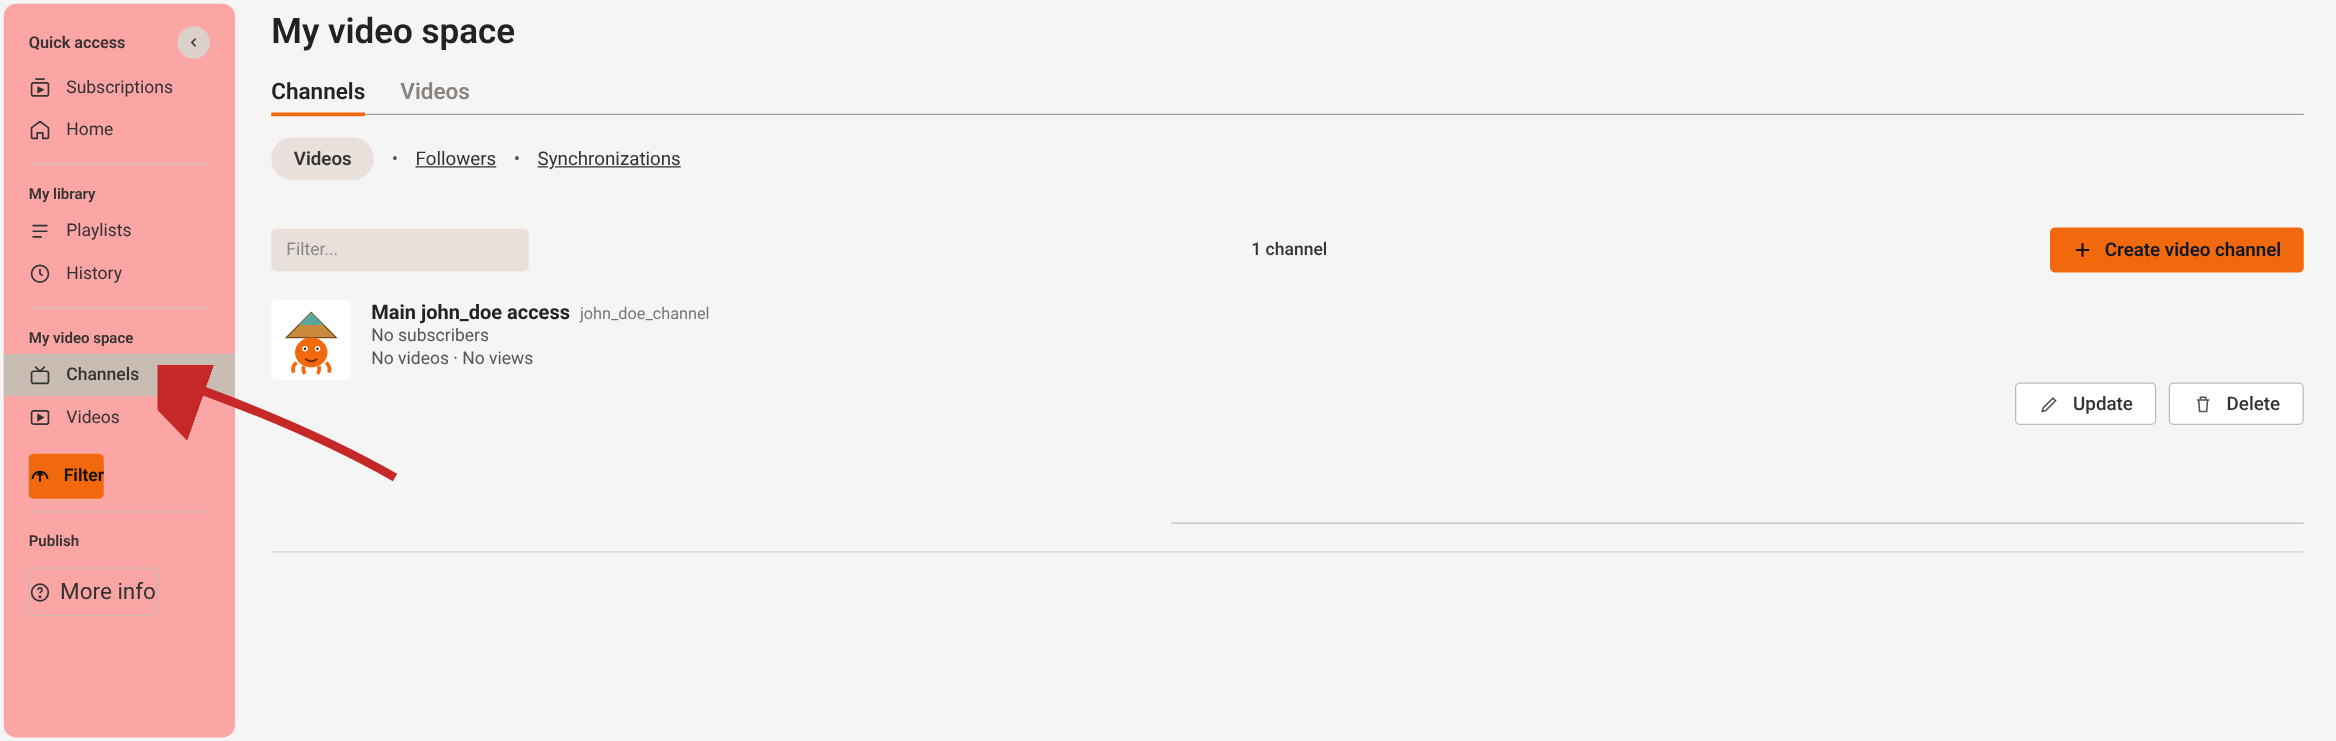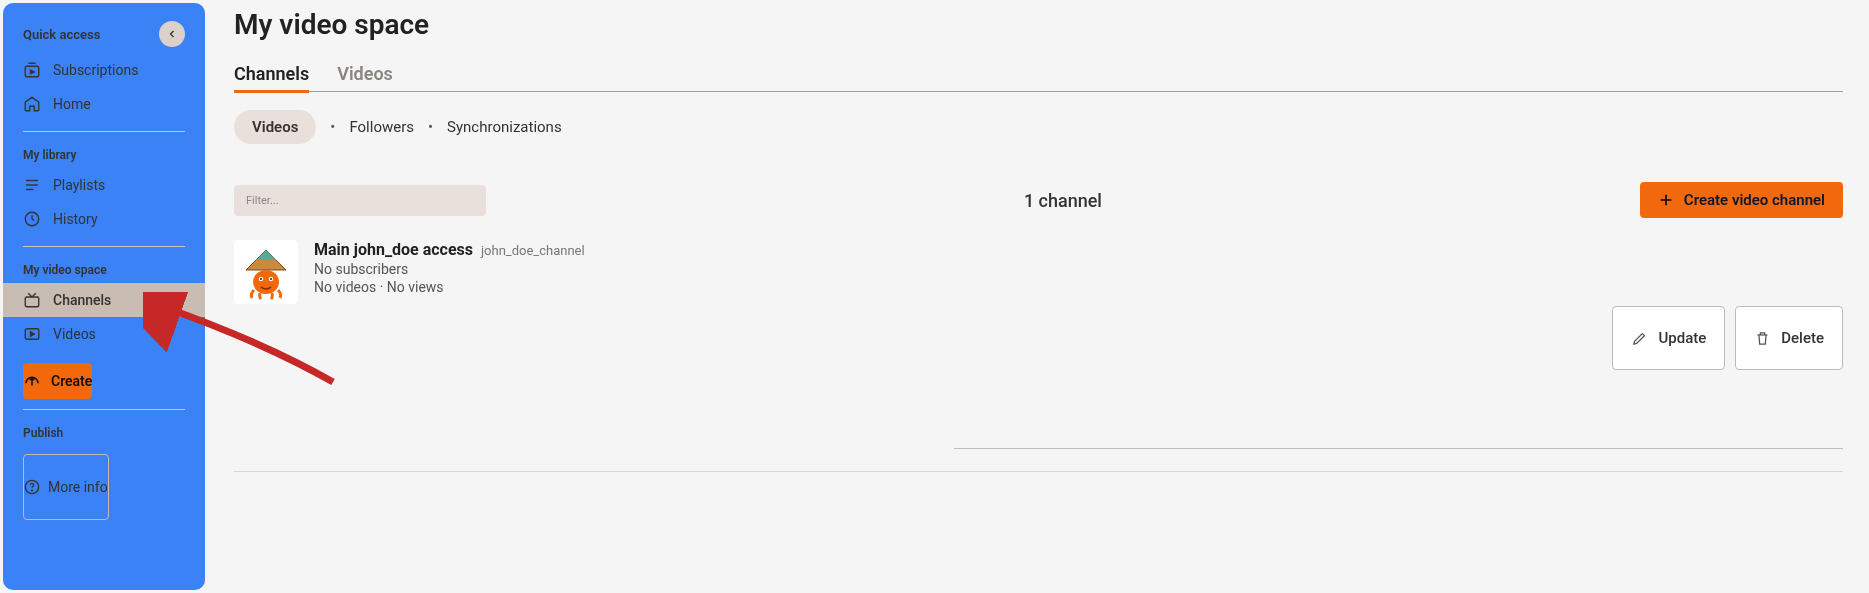--- a/index.html
+++ b/index.html
@@ -8,22 +8,22 @@
   padding: 0;
   font-family: -apple-system, BlinkMacSystemFont, "Segoe UI", Roboto, "Helvetica Neue", Arial, sans-serif;
 }
 body {
   display: flex;
   background: #f5f5f5;
   min-height: 593px;
   width: 1869px;
 }
 .sidebar {
-  width: 202px;
-  background: #3b82f6;
+  width: 185px;
+  background: #fca5a5;
   border-radius: 10px;
   margin: 3px;
   padding: 12px 0;
   flex-shrink: 0;
 }
 .sidebar-section-header {
   display: flex;
   align-items: center;
   justify-content: space-between;
   padding: 6px 20px;
@@ -85,27 +85,27 @@
   justify-content: center;
   gap: 10px;
   cursor: pointer;
   font-size: 14px;
 }
 .moreinfo-btn {
   margin: 8px 20px;
   background: transparent;
   border: 1px solid #c4b8af;
   border-radius: 4px;
-  padding: 24px 0;
+  padding: 8px 0;
   display: flex;
   align-items: center;
   justify-content: center;
   gap: 8px;
   cursor: pointer;
-  font-size: 14px;
+  font-size: 18px;
   color: #333;
 }
 .main {
   flex: 1;
   padding: 8px 26px 20px 26px;
   position: relative;
 }
 .page-title {
   font-size: 28px;
   font-weight: 600;
@@ -132,53 +132,54 @@
 }
 .subtabs {
   display: flex;
   align-items: center;
   gap: 14px;
   margin-top: 18px;
   font-size: 15px;
 }
 .subtab {
   color: #333;
+  text-decoration: underline;
   cursor: pointer;
 }
 .subtab.active {
   background: #e9e0db;
   border-radius: 20px;
   padding: 8px 18px;
   font-weight: 600;
   text-decoration: none;
 }
 .subtab-sep {
   color: #555;
 }
 .filter-row {
   display: flex;
   align-items: center;
   margin-top: 38px;
 }
 .filter-input {
-  width: 252px;
+  width: 206px;
   border: none;
   background: #e9e0db;
   border-radius: 4px;
   padding: 9px 12px;
-  font-size: 11px;
+  font-size: 14px;
   color: #555;
 }
 .filter-input::placeholder {
   color: #888;
 }
 .channel-count {
   flex: 1;
   text-align: center;
-  font-size: 18px;
+  font-size: 14px;
   color: #333;
   font-weight: 500;
 }
 .create-btn {
   background: #f1680d;
   border: none;
   color: #0f172a;
   font-weight: 600;
   font-size: 15px;
   padding: 9px 18px;
@@ -227,21 +228,21 @@
 .action-row {
   display: flex;
   justify-content: flex-end;
   gap: 10px;
   margin-top: 2px;
 }
 .action-btn {
   background: #fff;
   border: 1px solid #bbb;
   border-radius: 4px;
-  padding: 22px 18px;
+  padding: 7px 18px;
   font-size: 15px;
   font-weight: 500;
   display: flex;
   align-items: center;
   gap: 10px;
   cursor: pointer;
   color: #333;
 }
 .card-divider {
   height: 1px;
@@ -345,21 +346,21 @@
   </div>
 
   <button class="publish-btn">
     <span class="icon">
       <svg width="18" height="18" viewBox="0 0 24 24" fill="none" stroke="#111" stroke-width="2">
           <path d="M4 15a8 8 0 0 1 16 0"></path>
           <polyline points="9 11 12 8 15 11"></polyline>
           <line x1="12" y1="8" x2="12" y2="18"></line>
         </svg>
     </span>
-    <span>Create</span>
+    <span>Filter</span>
   </button>
 
   <div class="divider"></div>
 
   <div class="sidebar-section-title">Publish</div>
 
   <button class="moreinfo-btn">
     <span class="icon">
       <svg width="16" height="16" viewBox="0 0 24 24" fill="none" stroke="#333" stroke-width="2">
           <circle cx="12" cy="12" r="10"></circle>

